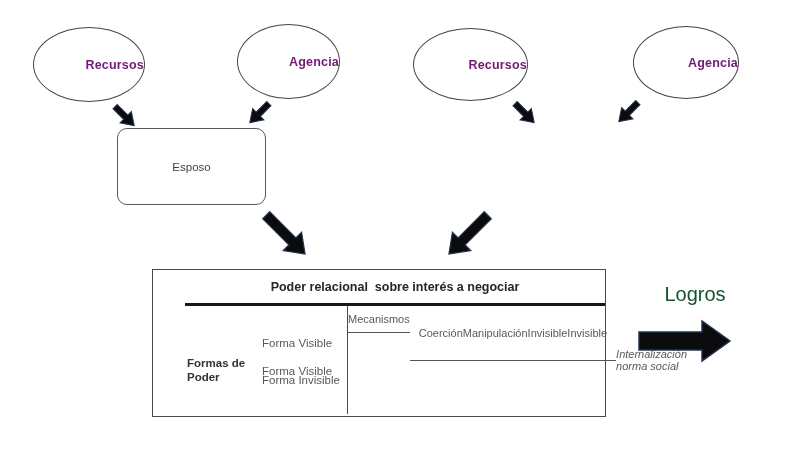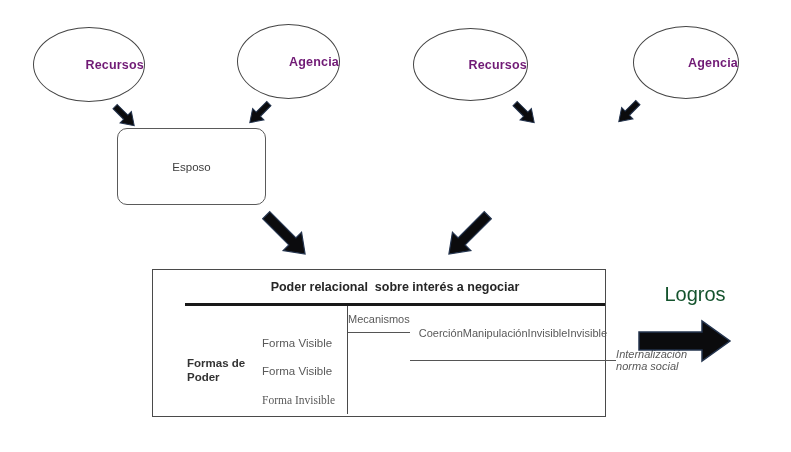--- a/index.html
+++ b/index.html
@@ -38,21 +38,21 @@
     width:163px;border-right:1.4px solid #4a4a4a;box-sizing:border-box;
     position:relative;flex:none;
   }
   .forms-title{
     position:absolute;left:2px;top:50px;width:66px;
     font-size:11.5px;font-weight:bold;color:#333;line-height:1.25;
   }
   .form-item{
     position:absolute;left:77px;font-size:11.5px;color:#595959;white-space:nowrap;
   }
-  .fi-0{top:31px;} .fi-1{top:59px;} .fi-2{top:88px;font-family:Liberation Serif, serif;}
+  .fi-0{top:31px;} .fi-1{top:59px;} .fi-2{top:68px;}
   .tbl-right{flex:1;display:flex;flex-direction:row;}
   .row-mech-header{
     height:26px;border-bottom:1.2px solid #555;box-sizing:content-box;
     display:flex;align-items:center;justify-content:center;
     font-size:11px;color:#595959;
   }
   .row-mechanisms{
     height:54px;border-bottom:1.2px solid #555;box-sizing:content-box;
     display:flex;align-items:center;
     padding:0 9px;font-size:11px;color:#595959;

